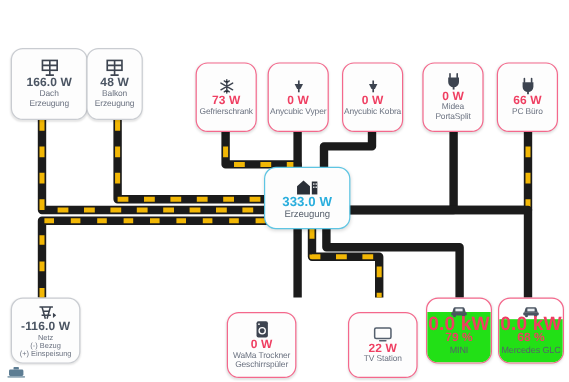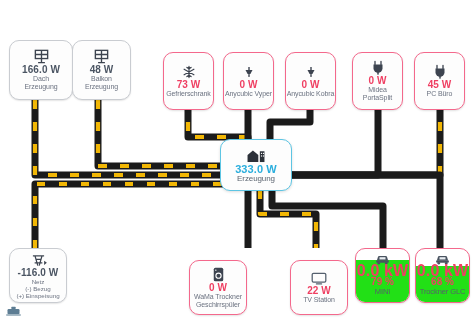--- a/index.html
+++ b/index.html
@@ -115,21 +115,21 @@
           <path d="M12,2 L12,14 M3,8 L21,8"></path>
           <path d="M12,14 L12,20 M7,20 L17,20"></path>
         </g>
       </svg>
     </span>
     <div class="val">166.0 W</div>
     <div class="sub">Dach</div>
     <div class="sub">Erzeugung</div>
   </div>
 
-  <div class="node grey" style="left:72px;top:40px;width:59px;height:60px;">
+  <div class="node grey" style="left:72px;top:40px;width:47px;height:60px;">
     <span class="ico">
       <svg width="17" height="15" viewBox="0 0 24 22">
         <g fill="none" stroke="#3d4450" stroke-width="2">
           <rect x="3" y="2" width="18" height="12"></rect>
           <path d="M12,2 L12,14 M3,8 L21,8"></path>
           <path d="M12,14 L12,20 M7,20 L17,20"></path>
         </g>
       </svg>
     </span>
     <div class="val">48 W</div>
@@ -225,21 +225,21 @@
   </div>
 
   <div class="node pink" style="left:414px;top:40px;width:51px;height:58px;">
     <span class="ico">
       <svg width="14" height="15" viewBox="0 0 18 20">
         <path d="M5,2 L5,6 M13,2 L13,6" stroke="#3d4450" stroke-width="1.8" stroke-linecap="round"></path>
         <path d="M3,6 L15,6 L15,11 A6,6 0 0 1 3,11 Z" fill="#3d4450"></path>
         <rect x="8" y="16" width="2" height="3.5" fill="#3d4450"></rect>
       </svg>
     </span>
-    <div class="val">45 W</div>
+    <div class="val">66 W</div>
     <div class="sub">PC Büro</div>
   </div>
 
   <div class="node pink" style="left:189px;top:248px;width:58px;height:55px;">
     <span class="ico">
       <svg width="13" height="15" viewBox="0 0 16 19">
         <rect x="2" y="1" width="12" height="17" rx="2" fill="#3d4450"></rect>
         <circle cx="8" cy="11" r="4" fill="#ffffff"></circle>
         <circle cx="8" cy="11" r="2.6" fill="#3d4450"></circle>
         <circle cx="4.6" cy="4" r="0.9" fill="#ffffff"></circle>
@@ -286,17 +286,17 @@
         <svg width="15" height="12" viewBox="0 0 20 16">
           <path d="M2.5,10 L3.8,5.5 A2,2 0 0 1 5.7,4 L14.3,4 A2,2 0 0 1 16.2,5.5 L17.5,10 Z" fill="#4a5360"></path>
           <rect x="1.5" y="9.5" width="17" height="3.6" rx="1.3" fill="#4a5360"></rect>
           <circle cx="5" cy="13.6" r="1.7" fill="#4a5360"></circle>
           <circle cx="15" cy="13.6" r="1.7" fill="#4a5360"></circle>
           <rect x="6" y="5.6" width="8" height="3" fill="#e9edf1"></rect>
         </svg>
       </span>
       <div class="val">0.0 kW</div>
       <div class="pct">68 %</div>
-      <div class="sub">Trockner GLC</div>
+      <div class="sub">Mercedes GLC</div>
     </div>
   </div>
 
 </div>
 
 </body></html>

